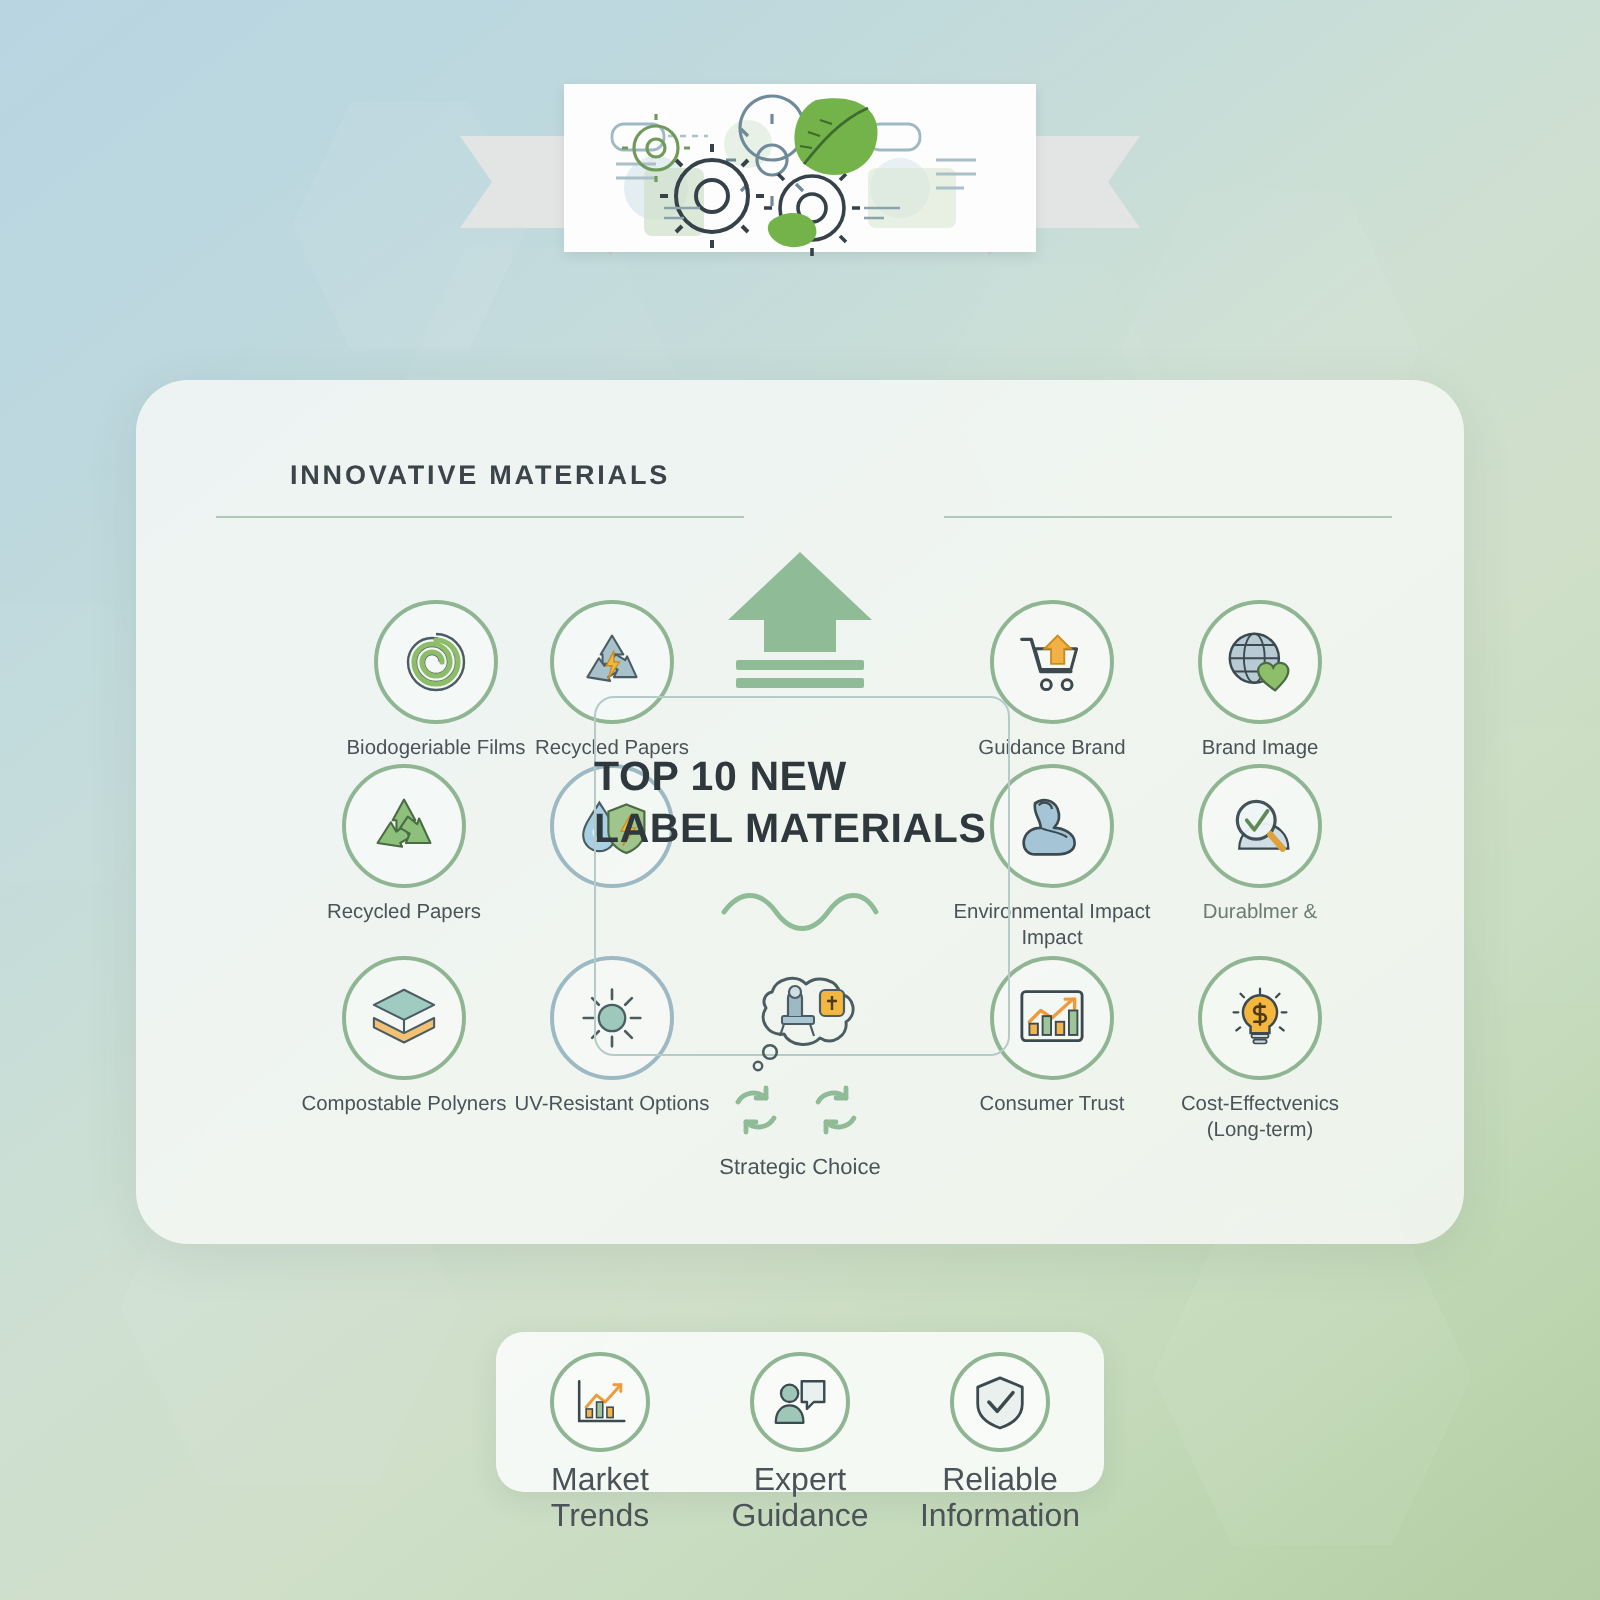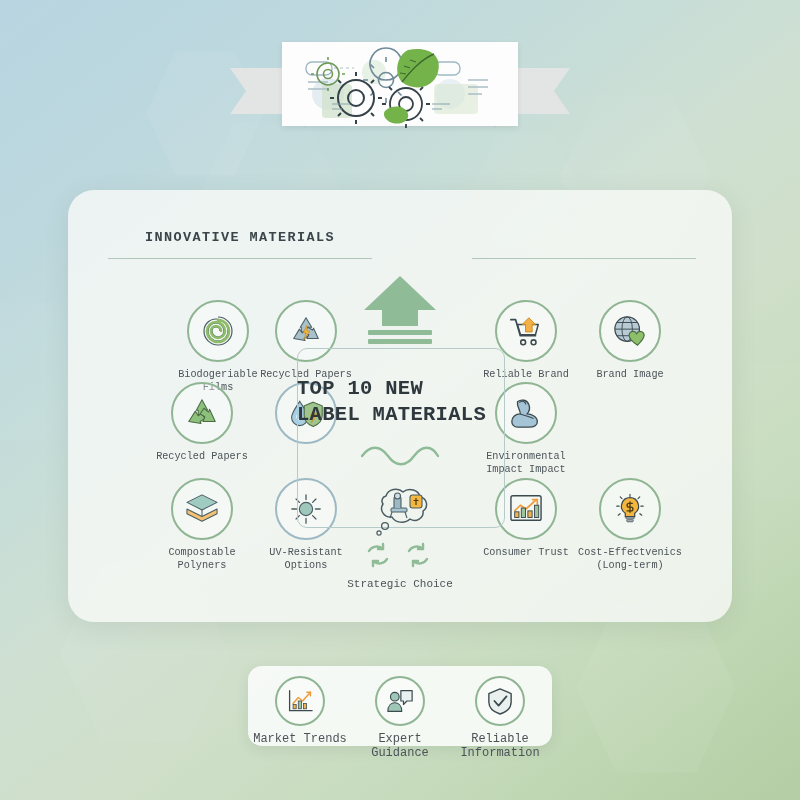--- a/index.html
+++ b/index.html
@@ -13,21 +13,20 @@
     background:
       linear-gradient(142deg,
         #b8d5e1 0%,
         #bdd8de 18%,
         #c5dcd9 33%,
         #cfe0d2 48%,
         #cfdfc9 62%,
         #c7dcbe 76%,
         #bcd4ae 90%,
         #b4cda4 100%);
-    font-family: Liberation Mono, monospace;
   }
   
   .hexwrap{position:absolute;inset:0;pointer-events:none;}
   .hexo{
     position:absolute;
     clip-path:polygon(25% 2%,75% 2%,100% 50%,75% 98%,25% 98%,0% 50%);
     background:rgba(255,255,255,0.16);
   }
   .hexo::after{
     content:"";position:absolute;inset:1.5px;
@@ -94,21 +93,21 @@
     position:absolute;left:248px;top:666px;width:304px;height:80px;
     background:rgba(250,252,250,.9);border-radius:14px;
     box-shadow:0 4px 14px rgba(60,80,70,.10);
   }
   .btile{position:absolute;top:10px;width:100px;text-align:center;}
   .btile .bcirc{
     width:46px;height:46px;border-radius:50%;margin:0 auto;
     border:2px solid #8fb593;background:rgba(255,255,255,.4);
     display:flex;align-items:center;justify-content:center;
   }
-  .btile .blbl{margin-top:6px;font-size:12px;color:#4b5358;}
+  .btile .blbl{margin-top:6px;font-size:16px;color:#4b5358;}
   svg{display:block;overflow:visible;}
 </style>
 </head>
 <body>
 
 <div id="stage">
 
   <div class="hexwrap">
     <div class="hexo" style="left:146px;top:48px;width:118px;height:130px;opacity:.45"></div>
     <div class="hexo" style="left:196px;top:120px;width:150px;height:166px;opacity:.30"></div>
@@ -251,21 +250,21 @@
     <div class="tile" style="left:406px;top:110px;">
       <div class="circ">
         <svg width="36" height="34" viewBox="0 0 38 36">
           <path d="M3 6 h5 l5 17 h16" fill="none" stroke="#3c4a50" stroke-width="1.8" stroke-linecap="round" stroke-linejoin="round"></path>
           <path d="M10 11 h22 l-3 11 H13 Z" fill="none" stroke="#3c4a50" stroke-width="1.6" stroke-linejoin="round"></path>
           <circle cx="16" cy="30" r="2.6" fill="none" stroke="#3c4a50" stroke-width="1.6"></circle>
           <circle cx="27" cy="30" r="2.6" fill="none" stroke="#3c4a50" stroke-width="1.6"></circle>
           <path d="M22 4 L29 11 H25.5 V19 H18.5 V11 H15 Z" fill="#f3b046" stroke="#c98c1e" stroke-width="1"></path>
         </svg>
       </div>
-      <div class="lbl">Reliable Brand</div>
+      <div class="lbl">Guidance Brand</div>
     </div>
 
     <div class="tile" style="left:510px;top:110px;">
       <div class="circ">
         <svg width="36" height="34" viewBox="0 0 38 36">
           <circle cx="16" cy="16" r="13" fill="#b8cbd4" stroke="#3c4a50" stroke-width="1.3"></circle>
           <g fill="none" stroke="#3c4a50" stroke-width="1">
             <ellipse cx="16" cy="16" rx="5.5" ry="13"></ellipse>
             <path d="M3 16 h26 M5 9 h22 M5 23 h22"></path>
           </g>
@@ -279,20 +278,31 @@
       <div class="circ">
         <svg width="34" height="34" viewBox="0 0 36 36">
           <path d="M9 6 C13 3 19 4 21 9 C23 14 21 17 19 19 C24 19 30 22 30 27 C30 31 26 33 21 33 H9 C5 33 3 30 3 27 C3 22 7 19 12 19 C12 14 8 12 9 6 Z" fill="#a5c4d6" stroke="#3c4a50" stroke-width="1.4" stroke-linejoin="round"></path>
           <path d="M11 7 a4 4 0 0 1 7 2" fill="none" stroke="#3c4a50" stroke-width="1.2"></path>
           <path d="M12 19 C16 21 22 21 26 24" fill="none" stroke="#3c4a50" stroke-width="1.1"></path>
         </svg>
       </div>
       <div class="lbl">Environmental Impact Impact</div>
     </div>
 
+    <div class="tile" style="left:510px;top:192px;">
+      <div class="circ">
+        <svg width="36" height="34" viewBox="0 0 38 36">
+          <path d="M8 30 C8 22 14 17 21 17 C28 17 34 22 34 30 Z" fill="#cfdde4" stroke="#3c4a50" stroke-width="1.2"></path>
+          <circle cx="17" cy="15" r="10" fill="#eef5f7" stroke="#3c4a50" stroke-width="1.7" opacity=".95"></circle>
+          <path d="M12 15 l4 5 l7 -10" fill="none" stroke="#5f8a52" stroke-width="2" stroke-linecap="round" stroke-linejoin="round"></path>
+          <path d="M24.5 22.5 L31 30" stroke="#e0a13c" stroke-width="3.4" stroke-linecap="round"></path>
+        </svg>
+      </div>
+      <div class="lbl fade">Durablmer &amp; </div>
+    </div>
 
     <div class="tile" style="left:406px;top:288px;">
       <div class="circ">
         <svg width="36" height="32" viewBox="0 0 38 34">
           <rect x="3" y="3" width="32" height="26" rx="2" fill="none" stroke="#3c4a50" stroke-width="1.5"></rect>
           <path d="M7 19 L13 13 L19 17 L30 7" fill="none" stroke="#ef9b3c" stroke-width="1.8" stroke-linecap="round" stroke-linejoin="round"></path>
           <path d="M26 7 h5 v5" fill="none" stroke="#ef9b3c" stroke-width="1.8" stroke-linecap="round"></path>
           <rect x="7" y="20" width="4.5" height="6" fill="#f0b54d" stroke="#3c4a50" stroke-width="1"></rect>
           <rect x="14" y="16" width="4.5" height="10" fill="#9ec49a" stroke="#3c4a50" stroke-width="1"></rect>
           <rect x="21" y="19" width="4.5" height="7" fill="#f0b54d" stroke="#3c4a50" stroke-width="1"></rect>

